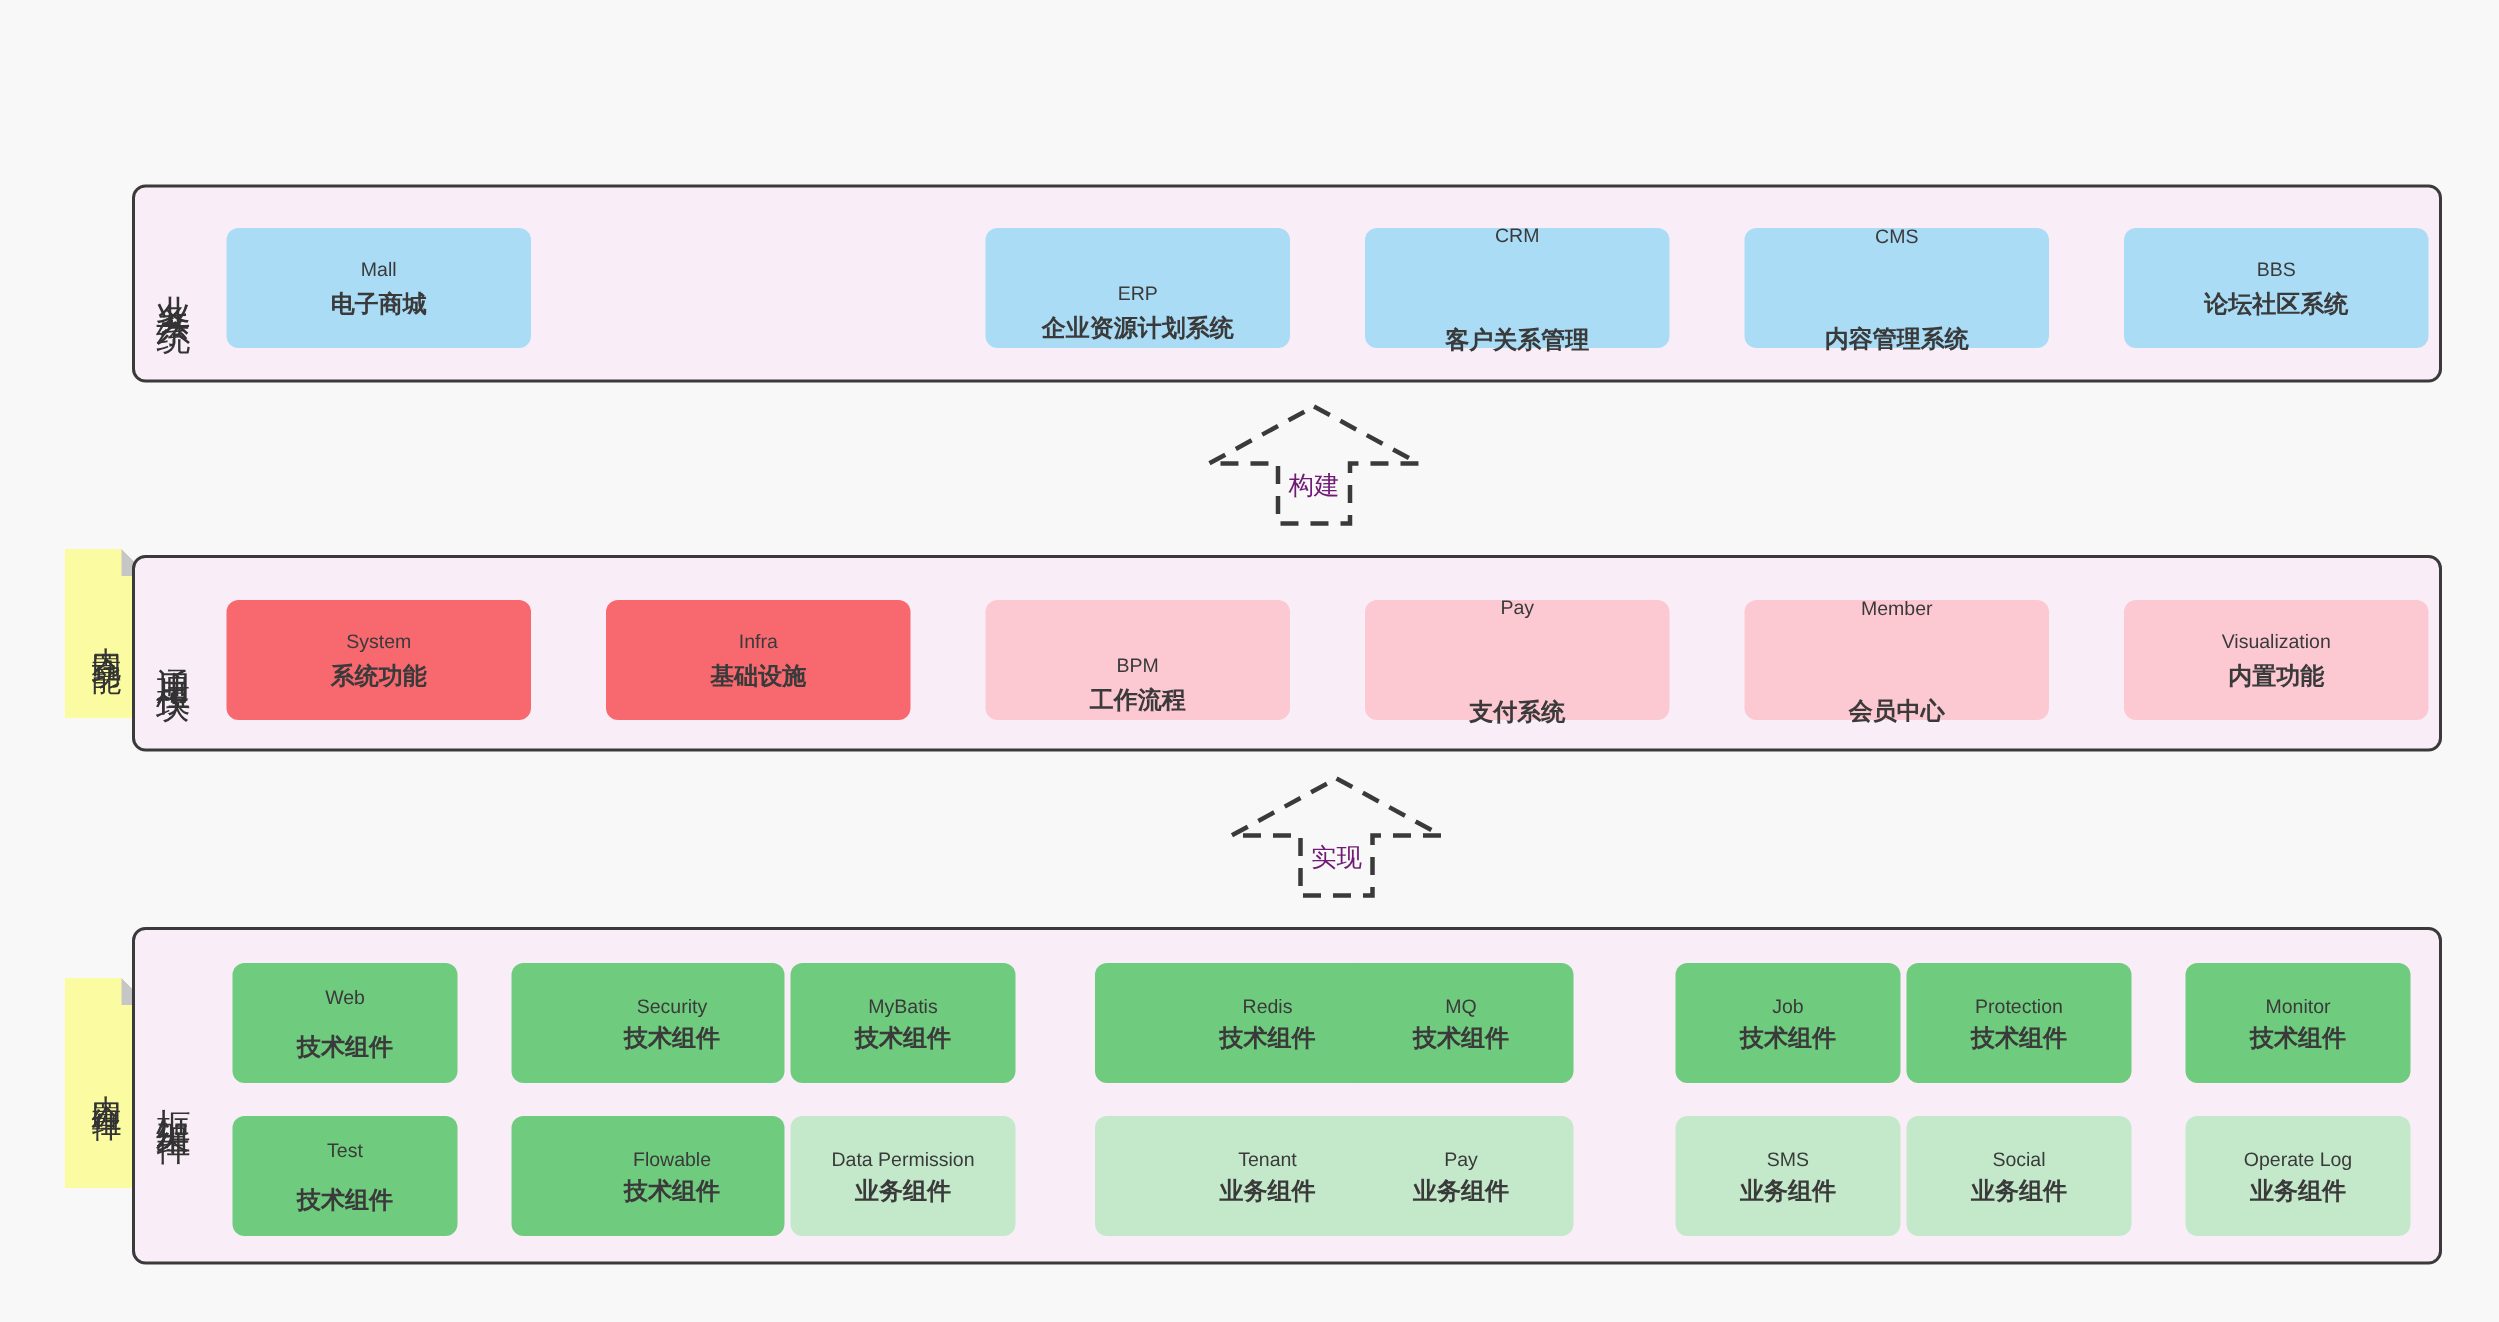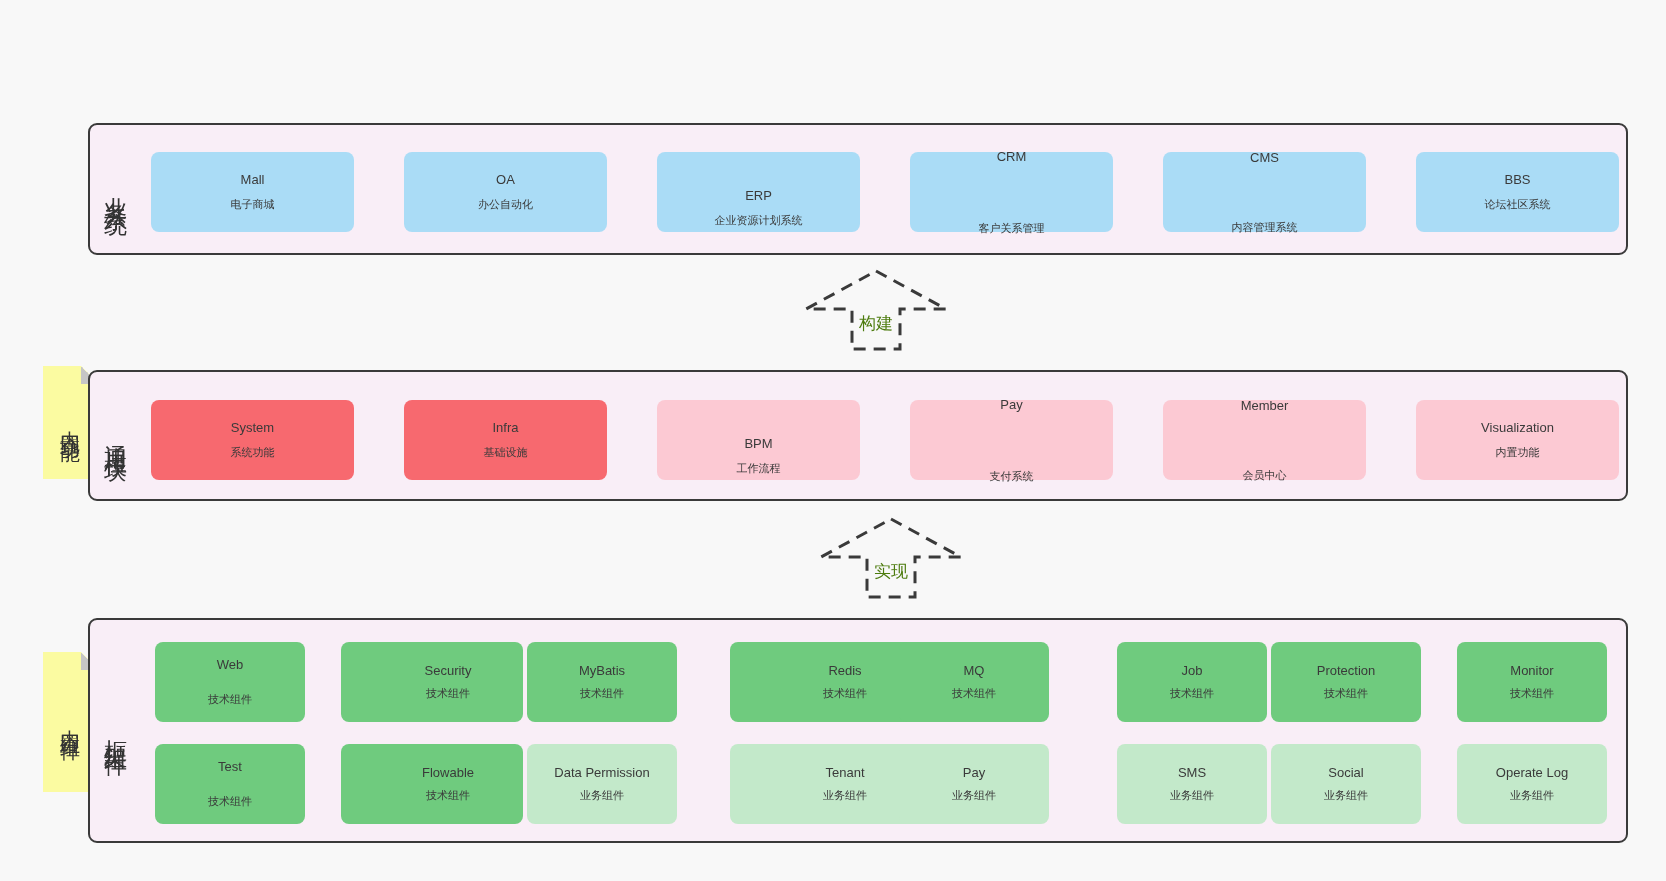--- a/index.html
+++ b/index.html
@@ -13,21 +13,21 @@
   .band-label{position:absolute;left:11px;top:50%;transform:translateY(-50%);margin:0;
     writing-mode:vertical-rl;text-orientation:upright;font-size:23px;font-weight:400;
     letter-spacing:5px;color:#333;white-space:nowrap;}
 
   
   .box{position:absolute;height:80px;border-radius:8px;display:flex;flex-direction:column;
        align-items:center;justify-content:center;text-align:center;}
   .band-1 .box,.band-2 .box{width:203px;top:27px;}
   .band-2 .box{top:28px;}
   .box .title{font-size:13px;line-height:24px;max-width:180px;}
-  .box .subtitle{font-size:11px;line-height:24px;}
+  .box .subtitle{font-size:16px;line-height:24px;font-weight:bold;}
   .band-3 .box{width:150px;}
   .band-3 .box .title{line-height:22px;max-width:116px;}
   .band-3 .box .subtitle{line-height:22px;}
   .band-3 .r0{top:22px;}
   .band-3 .r1{top:124px;}
 
   
   .c0{left:61px;}.c1{left:314px;}.c2{left:567px;justify-content:flex-end;}.c3{left:820px;gap:47px;}.c4{left:1073px;gap:45px;}.c5{left:1326px;}
   
   .g0{left:65px;gap:12px;}.g1{left:251px;padding-left:32px;}.g2{left:437px;}.g3{left:640px;padding-left:40px;}.g4{left:809px;}.g5{left:995px;margin-left:32px;}.g6{left:1181px;}.g7{left:1367px;}
@@ -48,44 +48,40 @@
   .sticky-3{left:43px;top:652px;height:140px;}
   .sticky-text{writing-mode:vertical-rl;text-orientation:upright;font-size:20px;
     letter-spacing:4px;color:#333;}
 
   
   .arrow{position:absolute;width:146px;height:84px;}
   .arrow-1{left:803px;top:268px;}
   .arrow-2{left:818px;top:516px;}
   .arrow svg{position:absolute;left:0;top:0;}
   .arrow-label{position:absolute;left:50%;top:44px;transform:translateX(-50%);
-    font-size:17px;color:#4d7c0f;background:#f8f8f8;padding:0 3px;white-space:nowrap;}
+    font-size:17px;color:#701a75;background:#f8f8f8;padding:0 3px;white-space:nowrap;}
 </style>
 </head>
 <body>
 
 <div class="canvas">
 
   <div class="sticky sticky-2">
     <span class="sticky-text">内置功能</span>
   </div>
   <div class="sticky sticky-3">
     <span class="sticky-text">内置组件</span>
   </div>
 
   <section class="band band-1">
     <h2 class="band-label">业务系统</h2>
     <div class="box blue c0">
       <div class="title">Mall</div>
       <div class="subtitle">电子商城</div>
     </div>
-    <div class="box blue c1">
-      <div class="title">OA</div>
-      <div class="subtitle">办公自动化</div>
-    </div>
     <div class="box blue c2">
       <div class="title">ERP</div>
       <div class="subtitle">企业资源计划系统</div>
     </div>
     <div class="box blue c3">
       <div class="title">CRM</div>
       <div class="subtitle">客户关系管理</div>
     </div>
     <div class="box blue c4">
       <div class="title">CMS</div>

